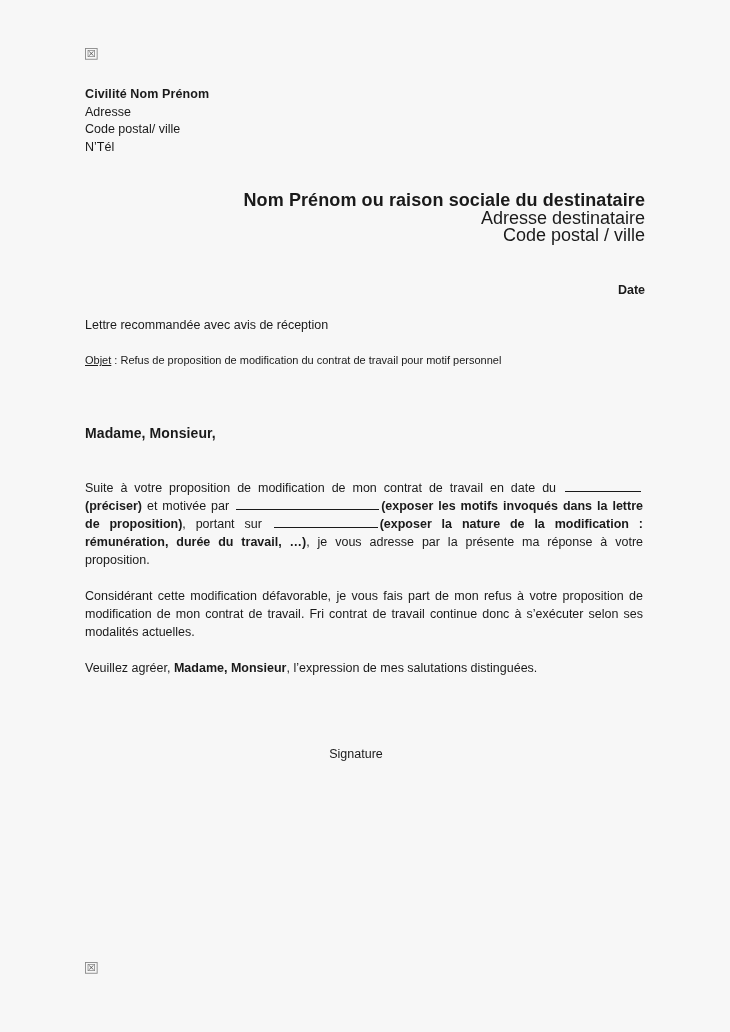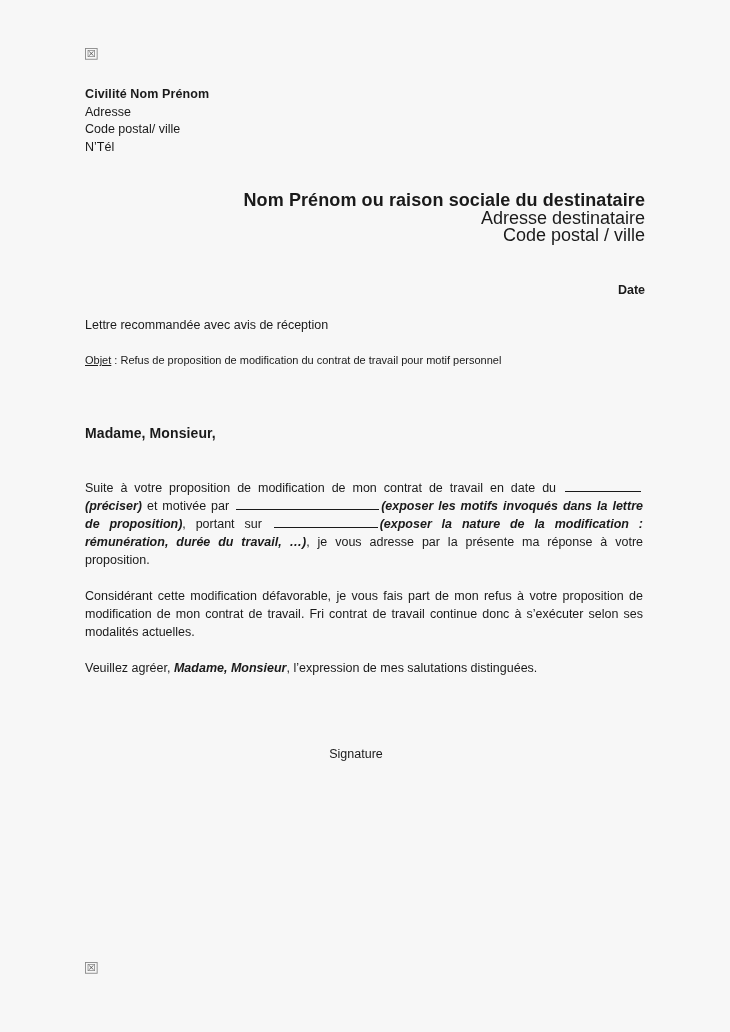--- a/index.html
+++ b/index.html
@@ -120,21 +120,20 @@
     text-justify: inter-word;
   }
   .body-block p {
     margin: 0 0 18px 0;
   }
   .body-block p:last-child {
     margin-bottom: 16px;
   }
   .body-block b {
     font-weight: bold;
-    font-style: italic;
   }
 
   
   .blank {
     display: inline-block;
     border-bottom: 1.4px solid #1a1a1a;
     vertical-align: baseline;
     height: 11px;
     margin: 0 2px;
   }

